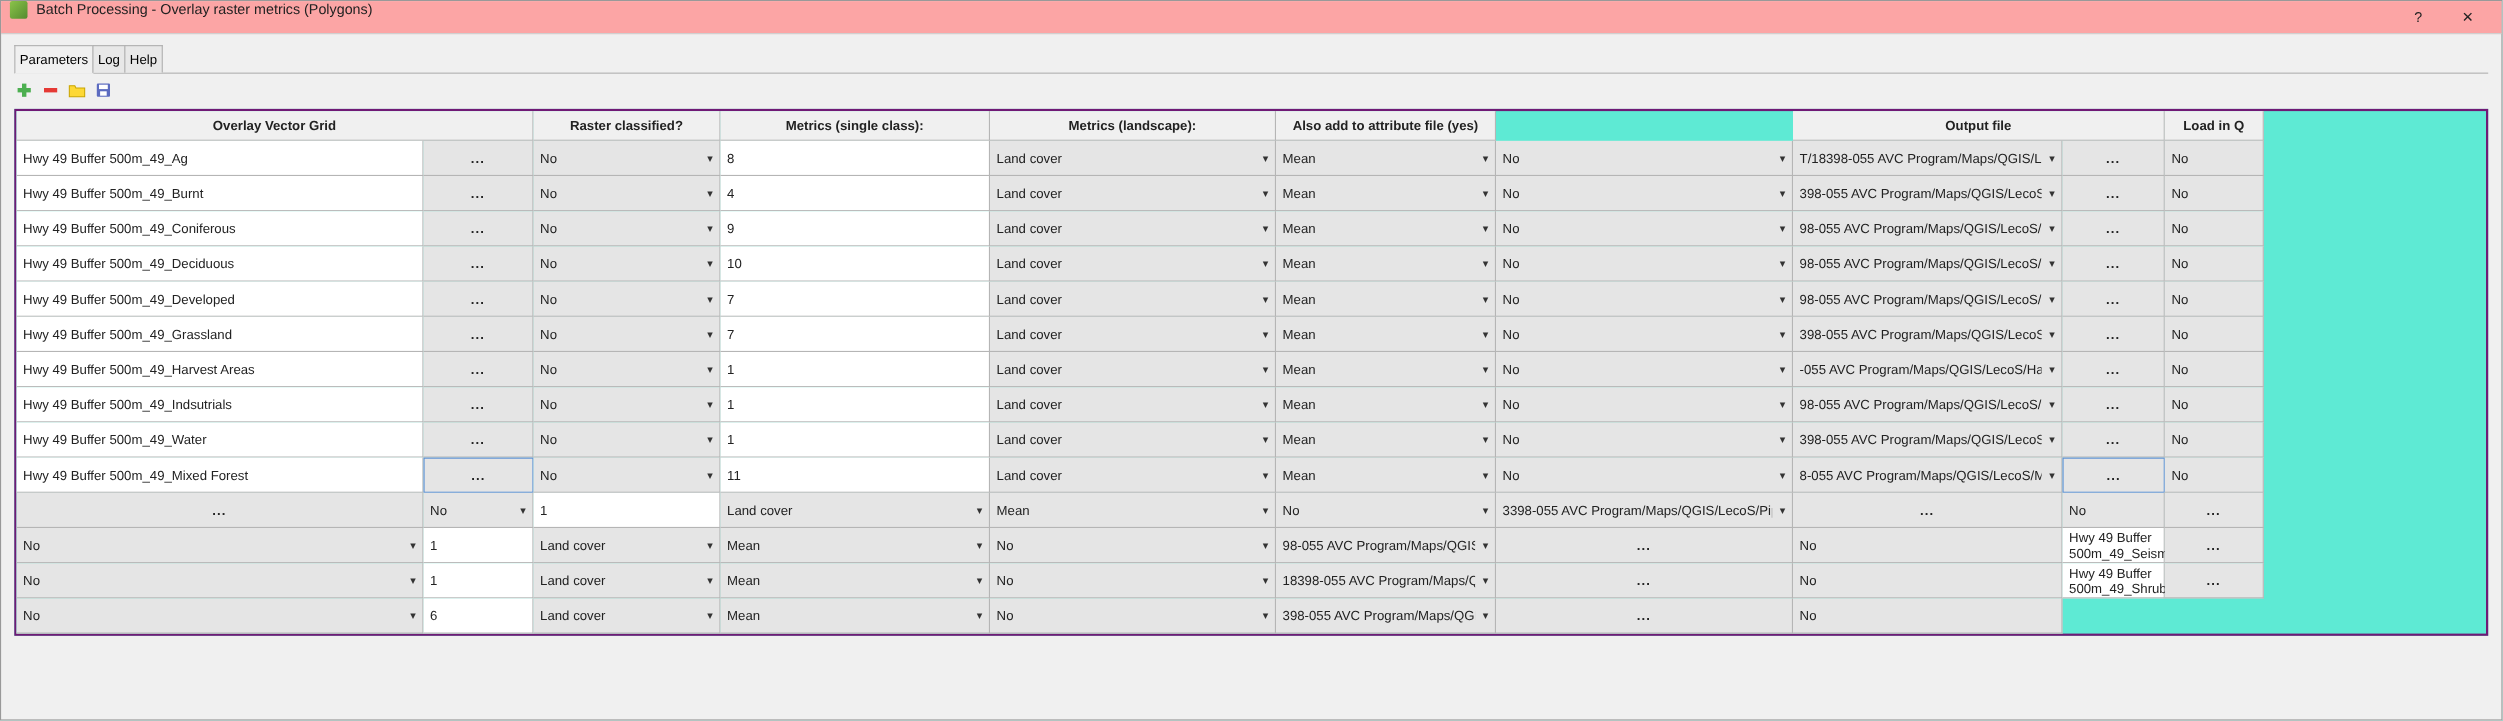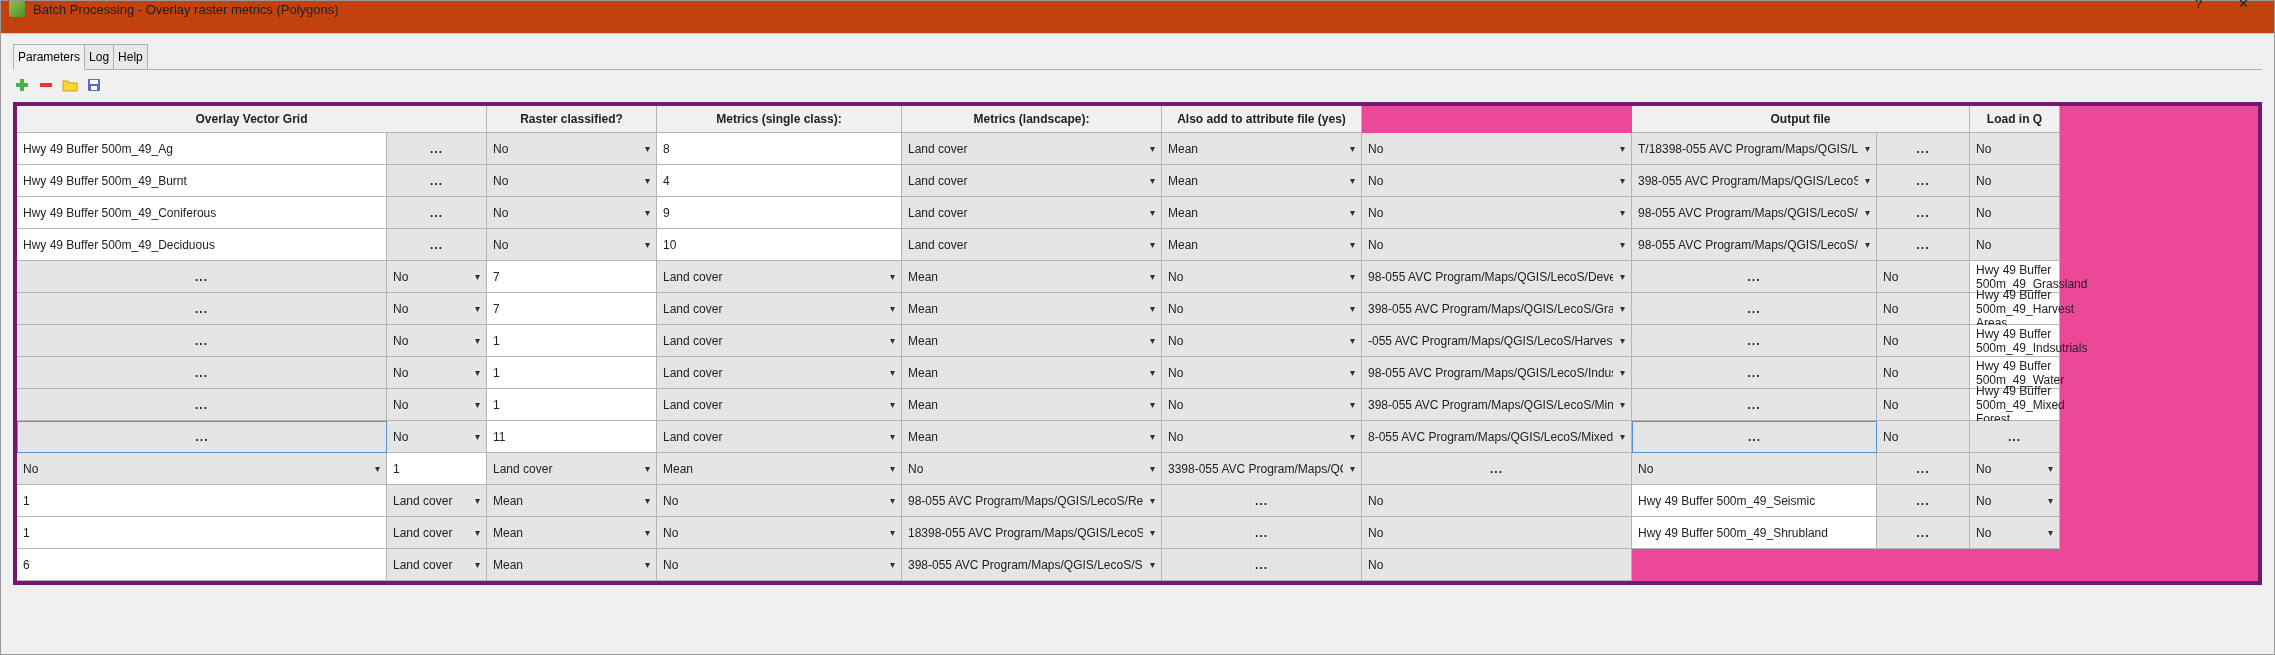--- a/index.html
+++ b/index.html
@@ -11,25 +11,25 @@
 }
 .window {
   width: 2275px;
   height: 655px;
   background: #f0f0f0;
   border: 1px solid #999;
   position: relative;
 }
 .titlebar {
   height: 30px;
-  background: #c2410c;
+  background: #fca5a5;
   border-bottom: 1px solid #d0d0d0;
   display: flex;
-  align-items: flex-end;
-  padding: 16px 8px;
+  align-items: flex-start;
+  padding: 0 8px;
 }
 .titlebar .app-icon {
   width: 16px; height: 16px;
   background: linear-gradient(135deg, #8bc34a, #558b2f);
   border-radius: 2px;
   margin-right: 8px;
 }
 .titlebar .title { flex: 1; font-size: 13px; color: #222; }
 .titlebar .win-controls { display: flex; gap: 0; }
 .titlebar .win-btn {
@@ -66,22 +66,22 @@
   display: flex;
   gap: 6px;
   padding: 6px 0 8px 0;
 }
 .tool-icon {
   width: 18px; height: 18px;
   display: flex; align-items: center; justify-content: center;
 }
 
 .grid-wrap {
-  border: 4px solid #701a75;
-  background: #ec4899;
+  border: 2px solid #701a75;
+  background: #5eead4;
 }
 .grid {
   display: grid;
   grid-template-columns: 370px 100px 170px 245px 260px 200px 270px 245px 93px 90px;
   font-size: 12px;
   color: #222;
 }
 .hcell {
   background: #f0f0f0;
   border-right: 1px solid #b5b5b5;
@@ -217,20 +217,21 @@
           <div class="cell gray drop">No</div>
           <div class="cell txt">10</div>
           <div class="cell gray drop">Land cover</div>
           <div class="cell gray drop">Mean</div>
           <div class="cell gray drop">No</div>
           <div class="cell gray drop outpath">
             <span>98-055 AVC Program/Maps/QGIS/LecoS/Deciduous.</span>
           </div>
           <div class="cell btn">...</div>
           <div class="cell gray">No</div>
+          <div class="cell txt">Hwy 49 Buffer 500m_49_Developed</div>
           <div class="cell btn">...</div>
           <div class="cell gray drop">No</div>
           <div class="cell txt">7</div>
           <div class="cell gray drop">Land cover</div>
           <div class="cell gray drop">Mean</div>
           <div class="cell gray drop">No</div>
           <div class="cell gray drop outpath">
             <span>98-055 AVC Program/Maps/QGIS/LecoS/Developed.</span>
           </div>
           <div class="cell btn">...</div>

